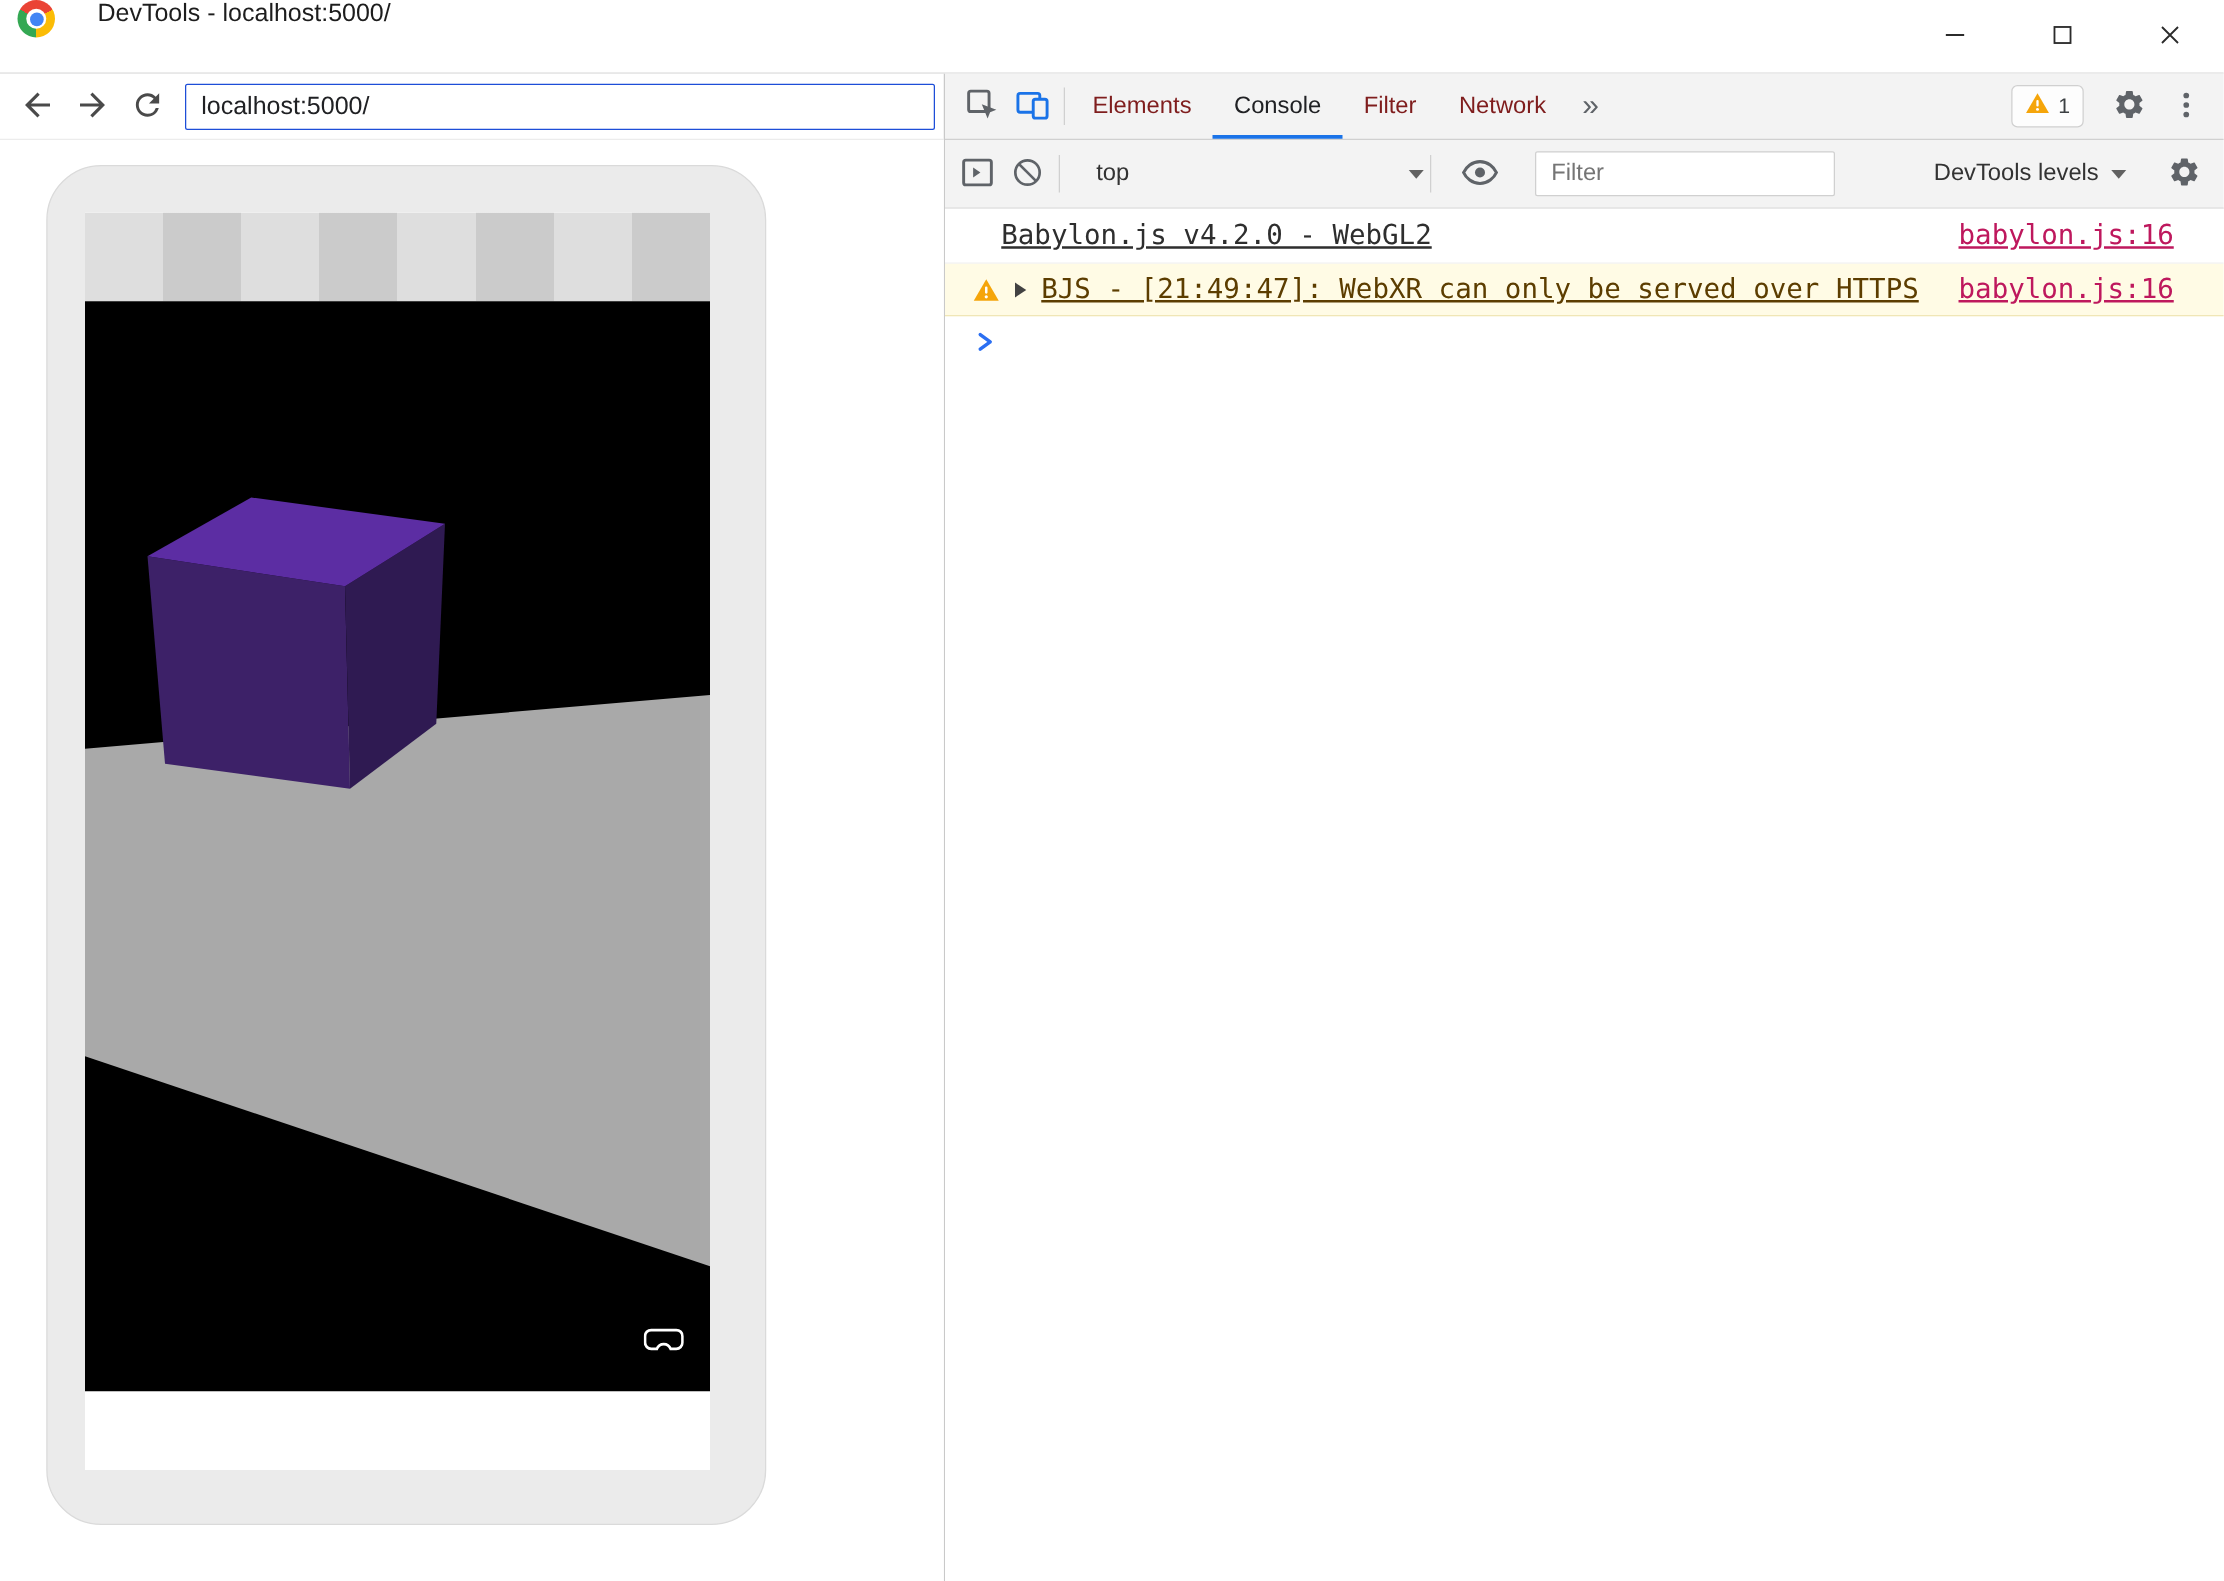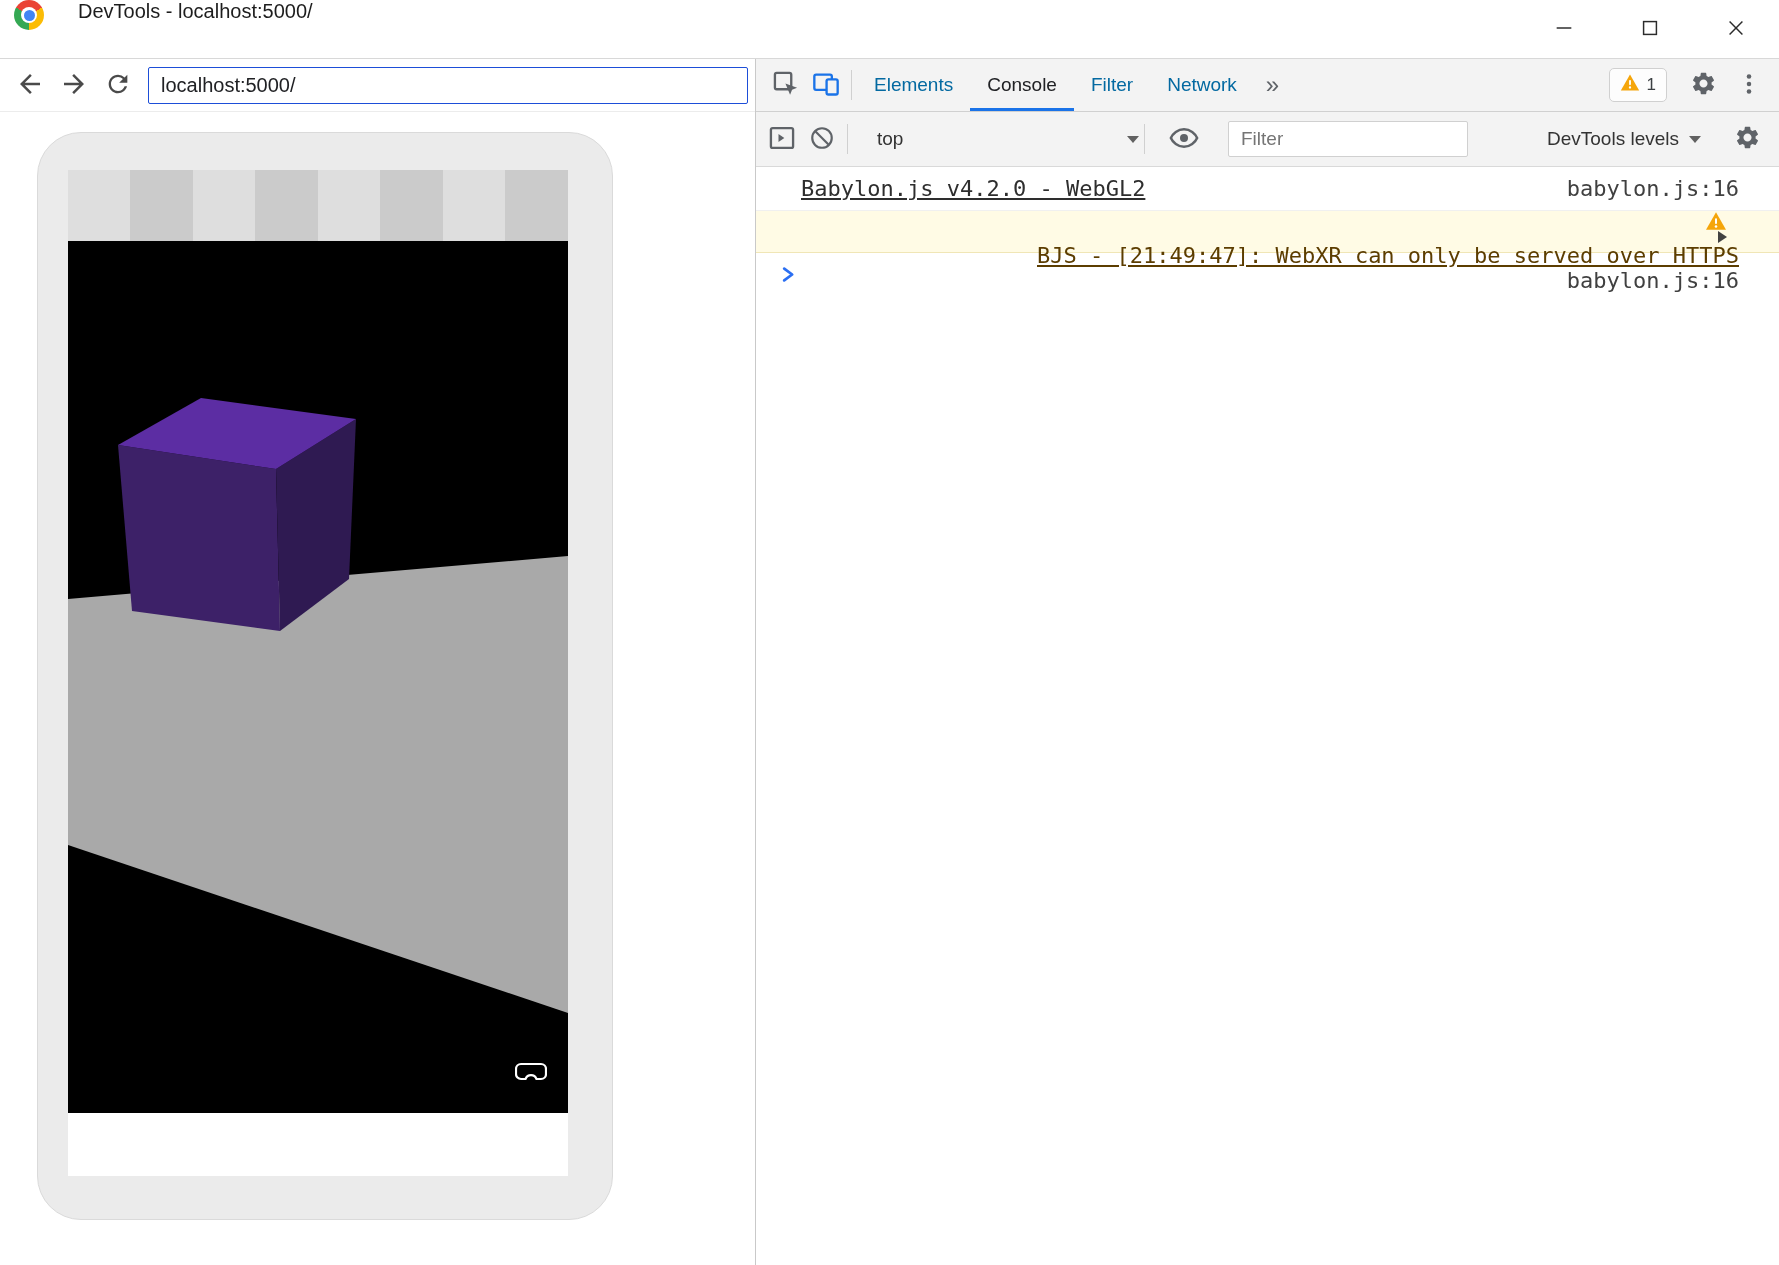--- a/index.html
+++ b/index.html
@@ -44,21 +44,21 @@
   .vr-button { position:absolute; right:19px; bottom:26px; width:36px; height:28px;
                display:flex; align-items:center; justify-content:center; background:transparent; border:none; }
 
   
   .tabbar { height:53px; background:#f3f3f3; border-bottom:1px solid #d0d0d0;
             display:flex; align-items:center; padding:0 10px; flex:0 0 auto; }
   .icon-btn { width:40px; height:40px; display:flex; align-items:center; justify-content:center;
               background:transparent; border:none; flex:0 0 auto; }
   .vsep { width:1px; height:30px; background:#d0d0d0; margin:0 5px; flex:0 0 auto; }
   .tab { height:100%; display:flex; align-items:center; padding:0 17px; font-size:19px;
-         color:#0369a1; position:relative; background:transparent; border:none; }
+         color:#7f1d1d; position:relative; background:transparent; border:none; }
   .tab.active { color:#202124; }
   .tab.active::after { content:""; position:absolute; left:0; right:0; bottom:0; height:3px; background:#1a73e8; }
   .more-tabs { font-size:24px; color:#5f6368; padding:0 12px; background:transparent; border:none; }
   .spacer { flex:1; }
   .warn-badge { display:flex; align-items:center; gap:7px; border:1px solid #d0d0d0; background:#fdfdfd;
                 border-radius:5px; padding:4px 10px; margin-right:16px; font-size:17px; color:#3c4043; }
 
   
   .console-toolbar { height:55px; background:#f3f3f3; border-bottom:1px solid #d9d9d9;
                      display:flex; align-items:center; padding:0 12px 0 6px; flex:0 0 auto; }
@@ -72,23 +72,23 @@
                   font-family:"Liberation Sans", sans-serif; outline:none; }
   .filter-input::placeholder { color:#757575; }
   .levels { margin-left:auto; display:flex; align-items:center; gap:10px; font-size:19px;
             color:#333; margin-right:26px; background:transparent; border:none; }
 
   
   .console-out { flex:1; background:#fff; font-family:"DejaVu Sans Mono", monospace;
                  font-size:22px; color:#2e2e2e; }
   .log-row { display:flex; align-items:center; height:44px; border-bottom:1px solid #f0f0f0;
              padding:0 40px 0 45px; }
-  .src-link { margin-left:auto; color:#404040; white-space:nowrap; }
-  .warn-row { display:flex; align-items:flex-end; height:42px; background:#fffbe5;
-              border-bottom:1px solid #f0e6b6; padding:0 40px 0 22px; color:#5c3d00;flex-direction:column; }
+  .src-link { margin-left:auto; color:#be185d; text-decoration:underline; white-space:nowrap; }
+  .warn-row { display:flex; align-items:center; height:42px; background:#fffbe5;
+              border-bottom:1px solid #f0e6b6; padding:0 40px 0 22px; color:#5c3d00; }
   .warn-row .wicon { margin-right:12px; display:flex; }
   .expand-caret { width:0; height:0; border-top:6px solid transparent; border-bottom:6px solid transparent;
                   border-left:9px solid #424242; margin-right:12px; flex:0 0 auto; }
   .prompt-row { display:flex; align-items:center; height:44px; padding-left:25px; }
   .txt { white-space:nowrap;text-decoration:underline; }
 </style>
 </head>
 <body>
 
 <div class="titlebar">

